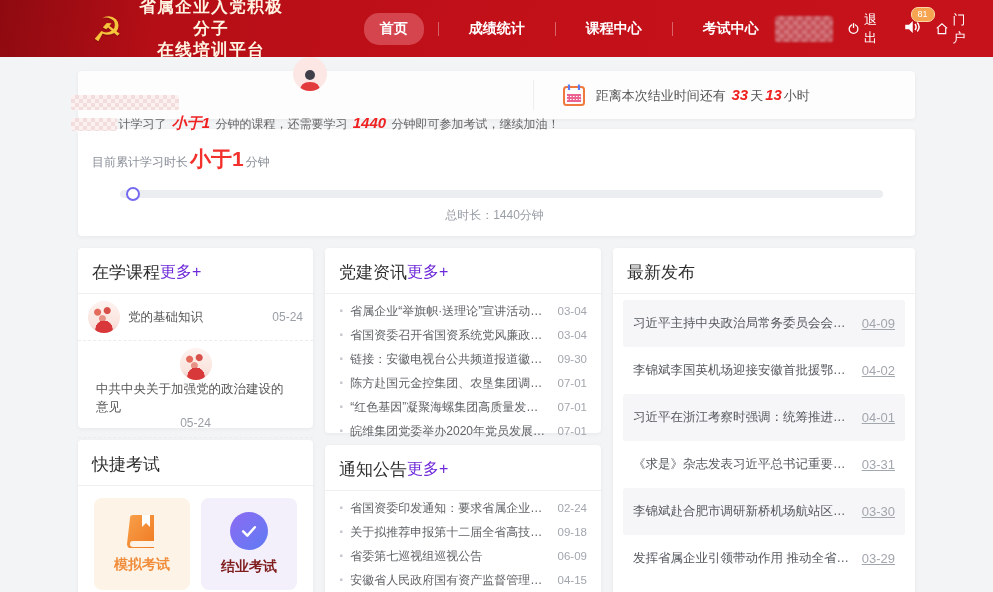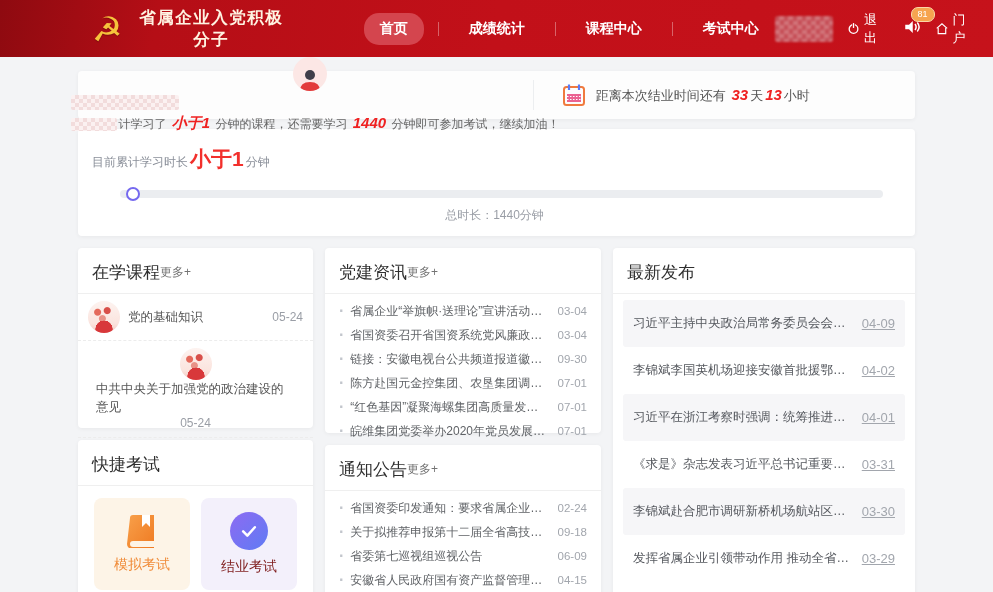--- a/index.html
+++ b/index.html
@@ -65,21 +65,21 @@
                    border-radius:50%; background:#fff; border:2px solid #7569ef; cursor:pointer; }
   .total-label { text-align:center; font-size:12px; color:#9a9ea6; }
   
   .grid { display:flex; gap:12px; align-items:flex-start; }
   .col-left  { width:235px; display:flex; flex-direction:column; gap:12px; }
   .col-mid   { width:276px; display:flex; flex-direction:column; gap:12px; }
   .col-right { width:302px; }
   .card-head { display:flex; align-items:center; 
                padding:13px 14px 9px 14px; border-bottom:1px solid #efefef; }
   .card-title { font-size:17px; color:#2f2f2f; font-weight:500; }
-  .more-link { font-size:12px; color:#737373; cursor:pointer; }
+  .more-link { font-size:16px; color:#6d28d9; cursor:pointer; }
   
   .courses-card { height:180px; }
   .course-item { display:flex; align-items:center; padding:7px 10px; cursor:pointer; }
   .course-item + .course-item { border-top:1px dashed #ececec;flex-direction:column; }
   .course-thumb { width:32px; height:32px; border-radius:50%; flex:0 0 auto;
     background:
       radial-gradient(circle at 50% 88%, #d8383a 0 26%, transparent 27%),
       radial-gradient(circle at 30% 35%, #e46a5c 0 3px, transparent 4px),
       radial-gradient(circle at 60% 30%, #d8504a 0 3px, transparent 4px),
       radial-gradient(circle at 45% 55%, #e89287 0 3px, transparent 4px),
@@ -104,35 +104,36 @@
   .latest-list .t { flex:1; font-size:12.5px; color:#55585e; white-space:nowrap;
                     overflow:hidden; text-overflow:ellipsis; }
   .latest-list .d { font-size:13px; color:#a2a6ad; margin-left:10px;text-decoration:underline; }
   
   .quick-card { height:158px; }
   .tiles { display:flex; gap:11px; padding:12px 16px; }
   .tile { flex:1; height:92px; border-radius:8px; display:flex; flex-direction:column;
           align-items:center; justify-content:center; cursor:pointer; }
   .tile-mock { background:#fdf4e7; }
   .tile-final { background:#f3f0fb; }
-  .tile-label { font-size:14px; font-weight:normal; margin-top:8px; }
+  .tile-label { font-size:14px; font-weight:bold; margin-top:8px; }
   .tile-mock .tile-label { color:#f08c3a; }
   .tile-final .tile-label { color:#7f1d1d; }
   .check-circle { width:38px; height:38px; border-radius:50%;
     background:linear-gradient(135deg,#8d6bf2,#5f7bf4);
     display:flex; align-items:center; justify-content:center; }
 </style>
 </head>
 <body>
 
 <header class="app-header">
   <div class="logo-wrap">
     <span class="emblem">☭</span>
     <div class="site-title">
       <div>省属企业入党积极分子</div>
+      <div>在线培训平台</div>
     </div>
   </div>
   <nav class="main-nav">
     <div class="nav-item active">首页</div>
     <div class="nav-sep"></div>
     <div class="nav-item">成绩统计</div>
     <div class="nav-sep"></div>
     <div class="nav-item">课程中心</div>
     <div class="nav-sep"></div>
     <div class="nav-item">考试中心</div>

